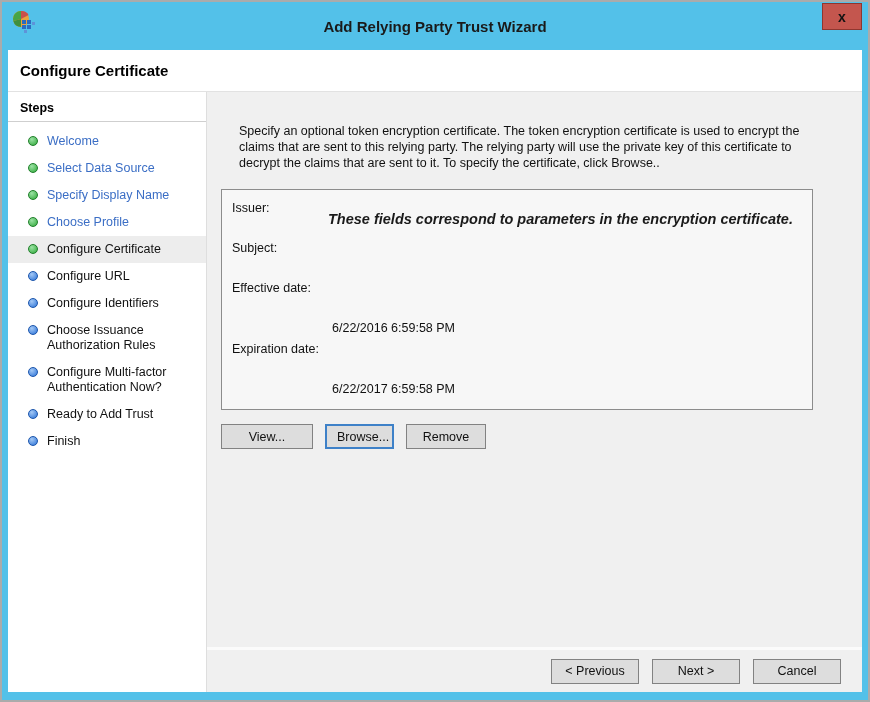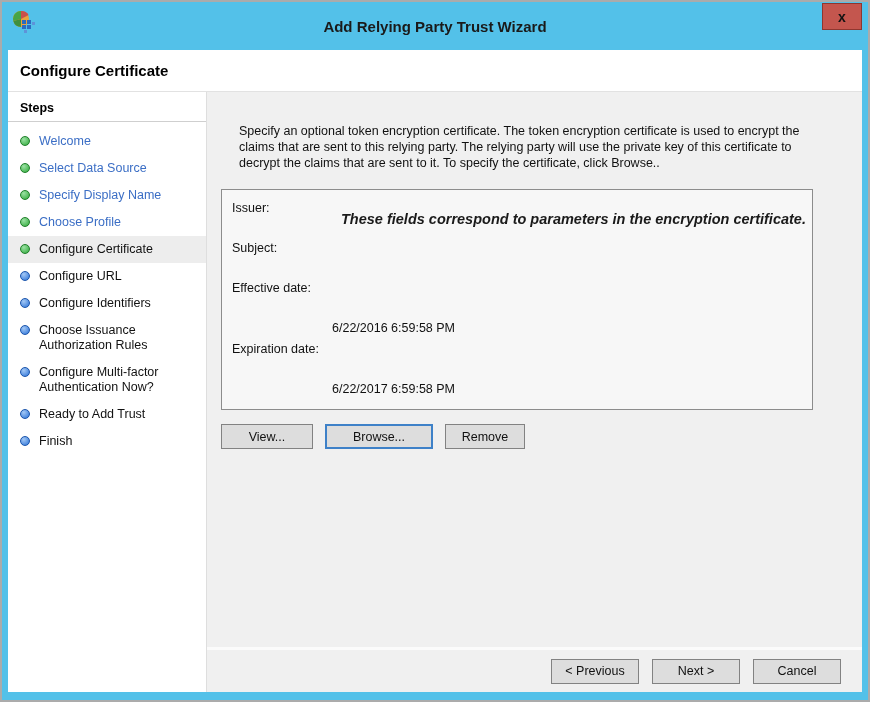--- a/index.html
+++ b/index.html
@@ -39,21 +39,21 @@
     flex:none;width:199px;background:#fff;border-right:1px solid #DEDEDE;
     display:flex;flex-direction:column;
   }
   .steps-header{
     font-size:12.5px;font-weight:bold;color:#000;
     padding:9px 0 6px 12px;border-bottom:1px solid #CFCFCF;
   }
   .steps-list{padding-top:6px;}
   .step{
     display:flex;align-items:flex-start;gap:9px;
-    padding:6px 6px 6px 12px;font-size:12.5px;line-height:15px;
+    padding:6px 6px 6px 20px;font-size:12.5px;line-height:15px;
   }
   .step.current{background:#EDEDED;}
   .bullet{
     flex:none;width:10px;height:10px;border-radius:50%;margin-top:2px;
   }
   .bullet.done,.bullet.current{
     background:radial-gradient(circle at 35% 30%, #9BE2A4, #2FA838);
     border:1px solid #1F7F2A;
   }
   .bullet.upcoming{
@@ -70,30 +70,30 @@
   }
   .cert-panel{
     position:relative;margin-top:10px;width:592px;
     background:#F7F7F7;border:1px solid #8C8C8C;padding:8px 10px 9px 10px;
   }
   .cert-row{display:flex;font-size:12.5px;line-height:21px;color:#111;}
   .cert-label{flex:none;width:100px;}
   .cert-value{flex:1;margin-top:40px;}
   .cert-annotation{
     position:absolute;left:106px;top:21px;width:470px;
-    font-style:italic;font-weight:600;font-size:14.5px;color:#1a1a1a;margin-left:13px;
+    font-style:italic;font-weight:600;font-size:14.5px;color:#1a1a1a;
   }
   
   .btn{
     height:25px;background:#DDDDDD;border:1px solid #828282;
     font-size:12.5px;color:#111;padding:0 10px;cursor:default;
   }
   .cert-actions{margin-top:14px;display:flex;gap:12px;}
   .btn-view{width:92px;}
-  .btn-browse{width:108px;border:2px solid #3E81C8;}
+  .btn-browse{width:69px;border:2px solid #3E81C8;}
   .btn-remove{width:80px;}
   
   .footer{
     flex:none;height:45px;background:#F0F0F0;border-top:3px solid #FBFBFB;
     display:flex;align-items:center;justify-content:flex-end;
     gap:13px;padding-right:21px;
   }
   .footer .btn{width:88px;}
 </style>
 </head>

